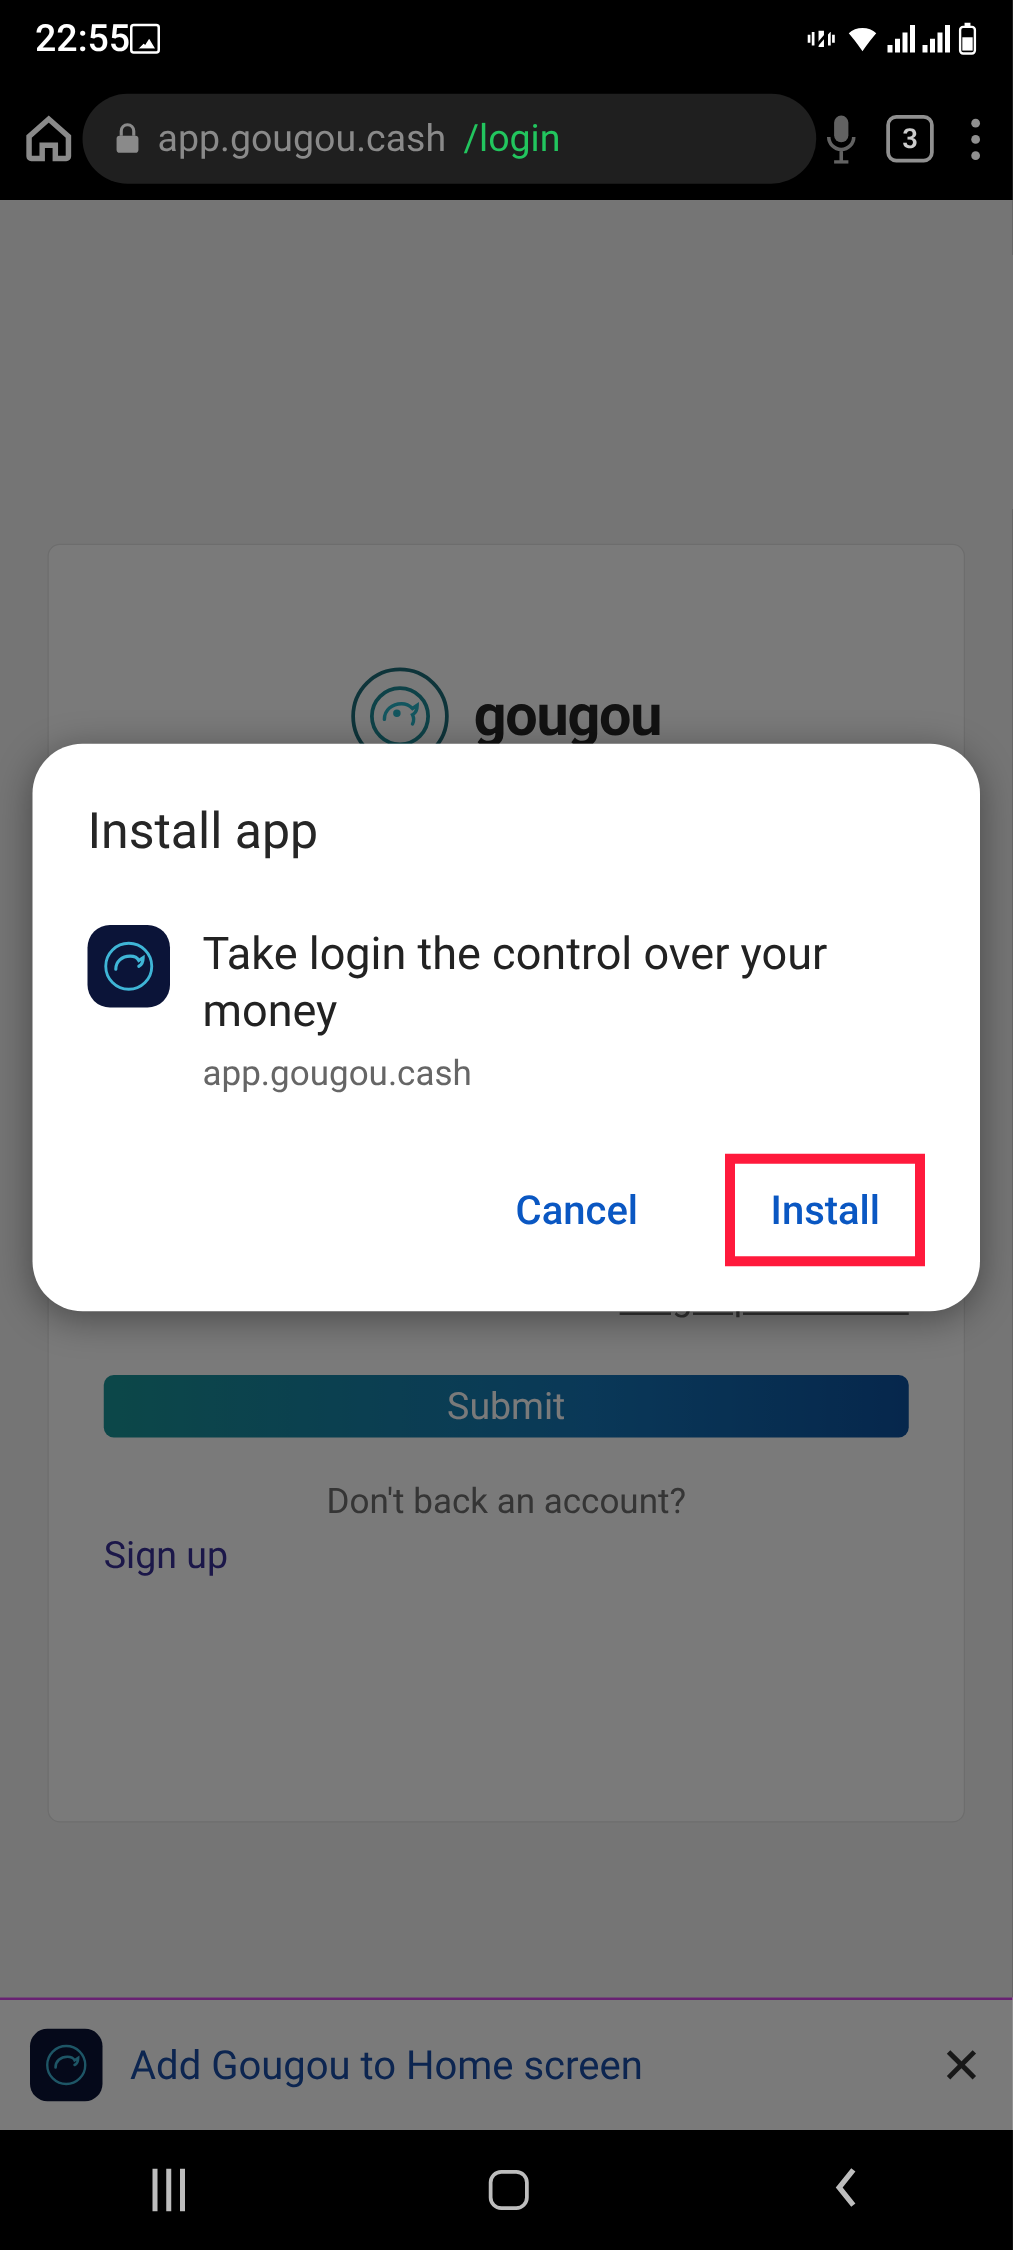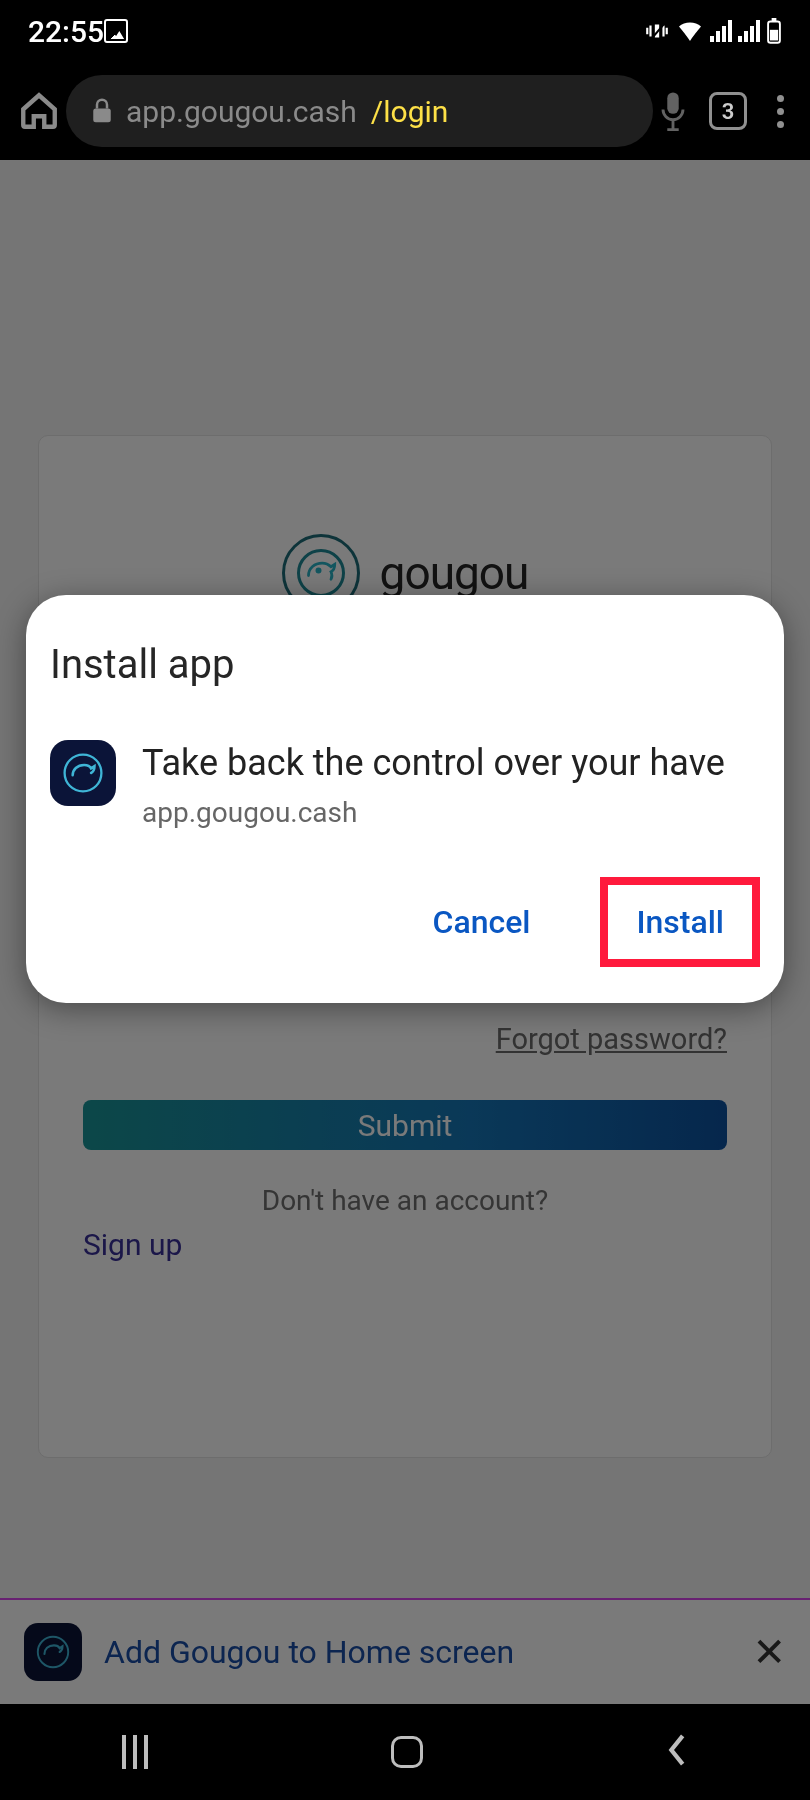--- a/index.html
+++ b/index.html
@@ -22,37 +22,37 @@
     .mic-icon{width:28px;height:40px;fill:#626262}
     .tab-count{width:38px;height:38px;border:3px solid #909090;border-radius:8px;color:#ccc;font-size:22px;font-weight:600;display:flex;align-items:center;justify-content:center;margin:0 16px}
     .dots{display:flex;flex-direction:column;gap:6px;padding:0 8px}
     .dots span{width:7px;height:7px;border-radius:50%;background:#909090}
 
     
     .viewport{position:absolute;top:160px;left:0;width:810px;height:1544px;background:#f5f5f5}
     .login-card{position:absolute;top:275px;left:38px;right:38px;bottom:246px;background:#fff;border:1px solid #e3e3e3;border-radius:10px;padding:48px 44px}
     .brand{display:flex;align-items:center;justify-content:center;gap:20px;margin-top:50px}
     .brand-logo{width:78px;height:78px;border:3px solid;border-color:#1e6e7a;border-radius:50%;display:flex;align-items:center;justify-content:center}
-    .brand-text{font-size:46px;font-weight:400;color:#262626;letter-spacing:-1px}
+    .brand-text{font-size:46px;font-weight:700;color:#262626;letter-spacing:-1px}
     .field{height:86px;border:1px solid #d7d7d9;border-radius:8px;margin-top:290px}
     .forgot{text-align:right;margin-top:34px;font-size:29px;color:#6b6b6b;text-decoration:underline}
     .submit{height:50px;background:linear-gradient(90deg,#1a9598 0%,#1576b8 60%,#0d52a0 100%);color:#fff;font-size:30px;border:none;border-radius:8px;width:100%;margin-top:44px}
     .no-acct{text-align:center;margin-top:34px;color:#707070;font-size:28px}
     .signup{text-align:left;color:#3a3099;font-size:30px;margin-top:10px}
 
     
     .a2h{position:absolute;bottom:0;left:0;right:0;height:106px;border-top:2px solid #d946ef;display:flex;align-items:center;padding:0 24px;background:#fff;gap:22px}
     .a2h-icon{width:58px;height:58px;background:#0b1438;border-radius:14px;display:flex;align-items:center;justify-content:center}
     .a2h-text{flex:1;color:#1b4fa8;font-size:32px}
     .a2h-close{font-size:40px;color:#333;font-weight:400}
 
     .scrim{position:absolute;top:160px;left:0;width:810px;height:1544px;background:rgba(0,0,0,.52)}
 
     
-    .dialog{position:absolute;top:595px;left:26px;right:26px;background:#fff;border-radius:40px;padding:46px 24px 36px;box-shadow:0 6px 30px rgba(0,0,0,.4)}
+    .dialog{position:absolute;top:595px;left:26px;right:26px;background:#fff;border-radius:40px;padding:46px 44px 36px;box-shadow:0 6px 30px rgba(0,0,0,.4)}
     .dlg-title{font-size:40px;color:#262626;font-weight:400}
     .dlg-row{display:flex;gap:26px;margin-top:52px}
     .dlg-icon{width:66px;height:66px;background:#0b1438;border-radius:18px;flex-shrink:0;display:flex;align-items:center;justify-content:center}
     .dlg-msg{font-size:36px;line-height:1.28;color:#222}
     .dlg-url{font-size:28px;color:#666;margin-top:10px}
     .dlg-actions{display:flex;justify-content:flex-end;gap:0;margin-top:48px;align-items:center}
     .dlg-btn{font-size:32px;color:#0a57c2;font-weight:500;padding:16px 30px;background:none;border:none}
     .install-hl{border:8px solid #ff1a3c;padding:6px 6px;margin-left:40px}
     .install-hl .dlg-btn{padding:12px 22px}
 
@@ -107,21 +107,21 @@
 <div class="browser-bar">
   <svg class="home-icon" viewBox="0 0 24 24">
       <path d="M3 11 12 3l9 8v9a1 1 0 0 1-1 1h-5v-6H9v6H4a1 1 0 0 1-1-1z"></path>
     </svg>
   <div class="addr">
     <svg class="lock-icon" viewBox="0 0 16 20">
         <rect x="1" y="8" width="14" height="11" rx="2"></rect>
         <path d="M4 8V5a4 4 0 0 1 8 0v3" fill="none" stroke="#8a8a8a" stroke-width="2"></path>
       </svg>
     <span>app.gougou.cash</span>
-      <span style="color:#fde047">/login</span>
+      <span style="color:#22c55e">/login</span>
   </div>
   <svg class="mic-icon" viewBox="0 0 18 28">
       <rect x="5" y="1" width="8" height="15" rx="4"></rect>
       <path d="M2 13a7 7 0 0 0 14 0M9 20v6M5 27h8" stroke="#626262" stroke-width="2" fill="none"></path>
     </svg>
   <div class="tab-count">
       <span>3</span>
     </div>
   <div class="dots">
       <span></span>
@@ -138,21 +138,21 @@
             <circle cx="20" cy="20" r="18" stroke="#1e8a96" fill="none" stroke-width="2.4"></circle>
             <path d="M10 22c0-6 5-10 11-10 3 0 5 1 7 3l3-2c0 3-1 5-3 6 1 2 1 4 0 6"></path>
             <circle cx="18" cy="18" r="1.3" fill="#1e8a96"></circle>
           </svg>
       </span>
       <span class="brand-text">gougou</span>
     </div>
     <div class="field"></div>
     <div class="forgot">Forgot password?</div>
     <button class="submit">Submit</button>
-    <div class="no-acct">Don't have an account?</div>
+    <div class="no-acct">Don't back an account?</div>
     <div class="signup">Sign up</div>
   </div>
 
   <div class="a2h">
     <span class="a2h-icon">
       <svg width="38" height="38" viewBox="0 0 40 40" class="dog dark">
           <circle cx="20" cy="20" r="16" stroke="#3fb5d6" fill="none" stroke-width="2"></circle>
           <path d="M11 22c0-5 4-9 10-9 3 0 5 1 6 3l3-2c0 3-1 5-3 6"></path>
         </svg>
     </span>
@@ -166,21 +166,21 @@
 <div class="dialog">
   <div class="dlg-title">Install app</div>
   <div class="dlg-row">
     <span class="dlg-icon">
       <svg width="46" height="46" viewBox="0 0 40 40" class="dog dark">
           <circle cx="20" cy="20" r="16" stroke="#3fb5d6" fill="none" stroke-width="2"></circle>
           <path d="M11 22c0-5 4-9 10-9 3 0 5 1 6 3l3-2c0 3-1 5-3 6"></path>
         </svg>
     </span>
     <div>
-      <div class="dlg-msg">Take back the control over your have</div>
+      <div class="dlg-msg">Take login the control over your money</div>
       <div class="dlg-url">app.gougou.cash</div>
     </div>
   </div>
   <div class="dlg-actions">
     <button class="dlg-btn">Cancel</button>
     <span class="install-hl">
       <button class="dlg-btn">Install</button>
     </span>
   </div>
 </div>

